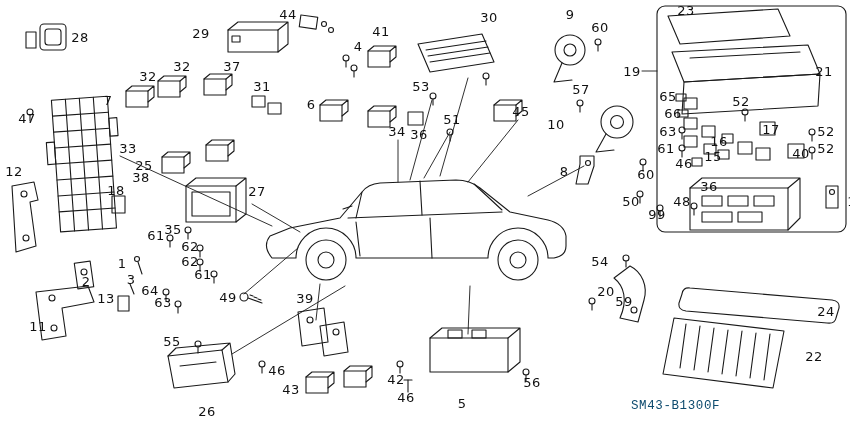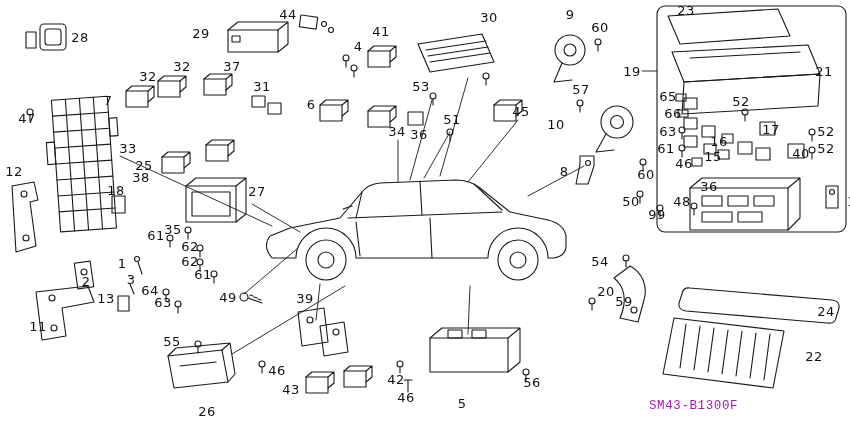--- a/index.html
+++ b/index.html
@@ -6,22 +6,22 @@
   .canvas{
     position:relative;width:850px;height:425px;background:#fff;overflow:hidden;
     font-family:"DejaVu Sans",sans-serif;
   }
   .art{position:absolute;left:0;top:0;}
   .callout{
     position:absolute;transform:translate(-50%,-50%);
     font-size:13px;line-height:1;color:#111;white-space:nowrap;letter-spacing:.4px;
   }
   .diagram-code{
-    position:absolute;left:649px;top:399px;
-    font-family:"Liberation Mono",monospace;font-size:12.5px;color:#a21caf;letter-spacing:.6px;
+    position:absolute;left:631px;top:399px;
+    font-family:"Liberation Mono",monospace;font-size:12.5px;color:#0c4a6e;letter-spacing:.6px;
   }
 </style>
 </head>
 <body>
 
 <div class="canvas">
 
   <svg class="art" width="850" height="425" viewBox="0 0 850 425">
     <defs>
       <g id="relay">

